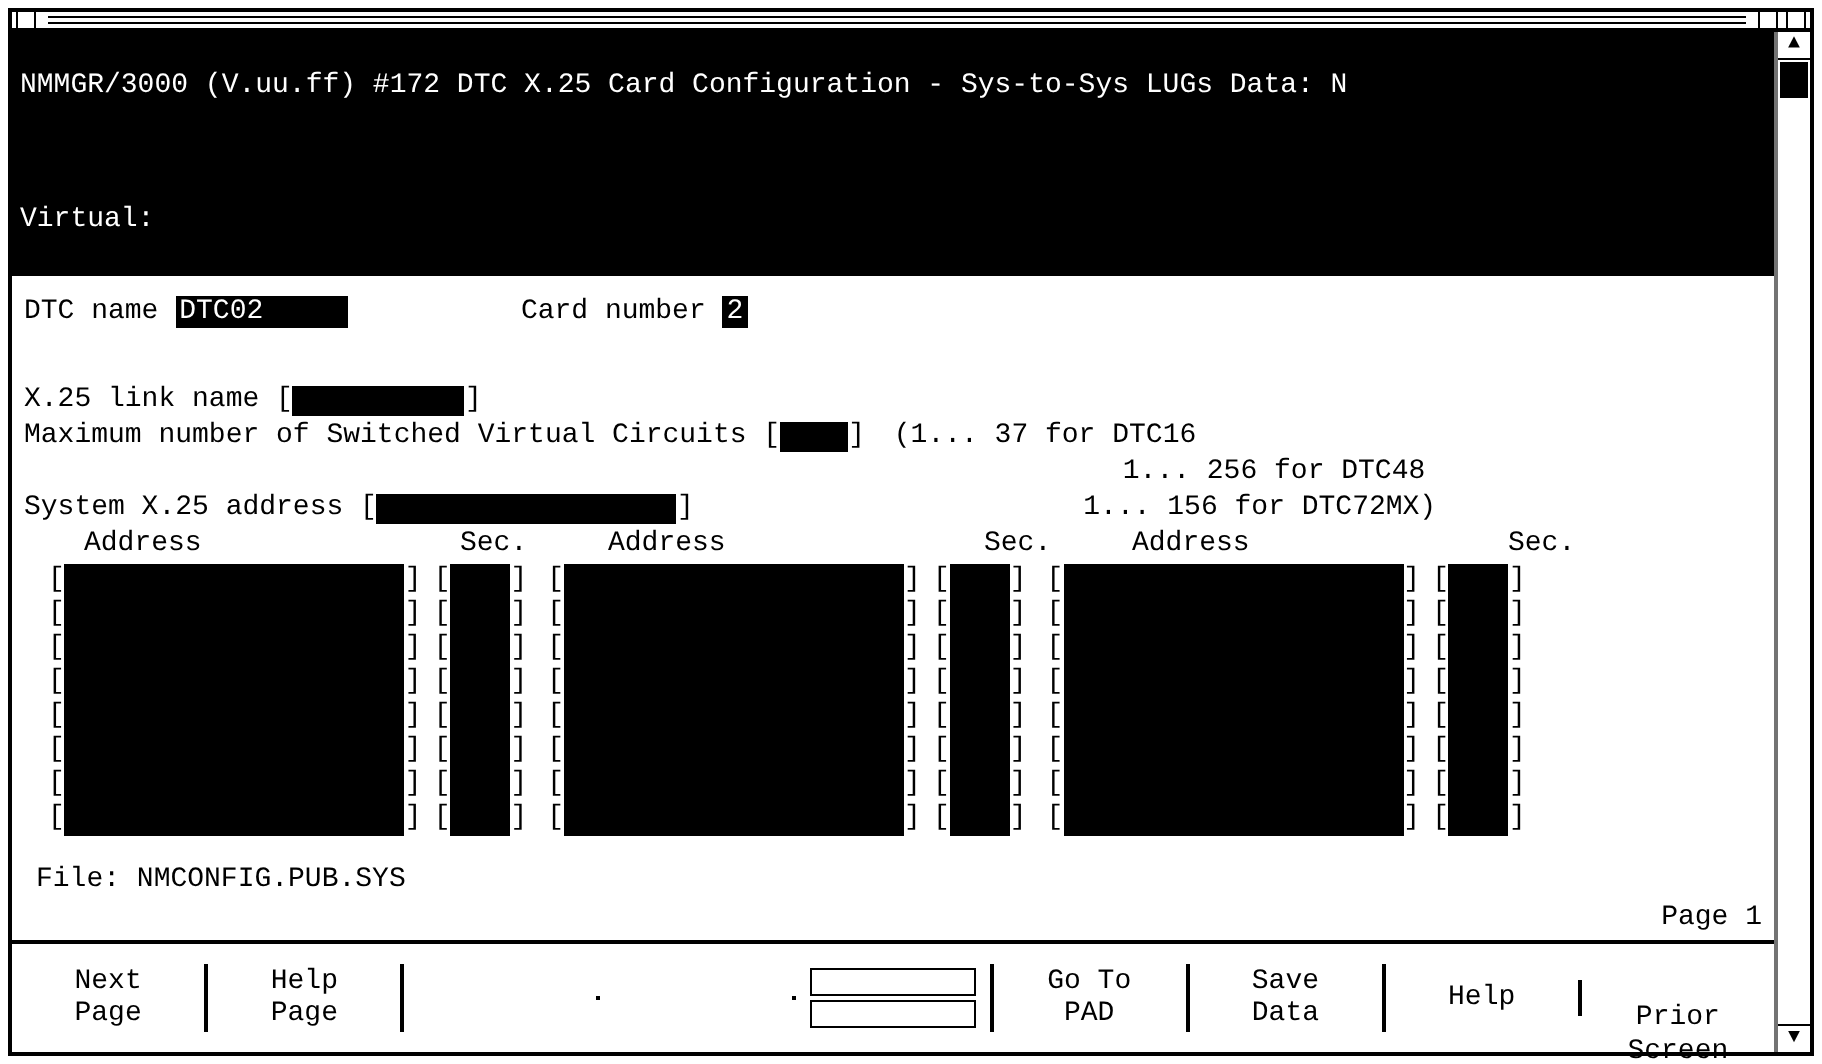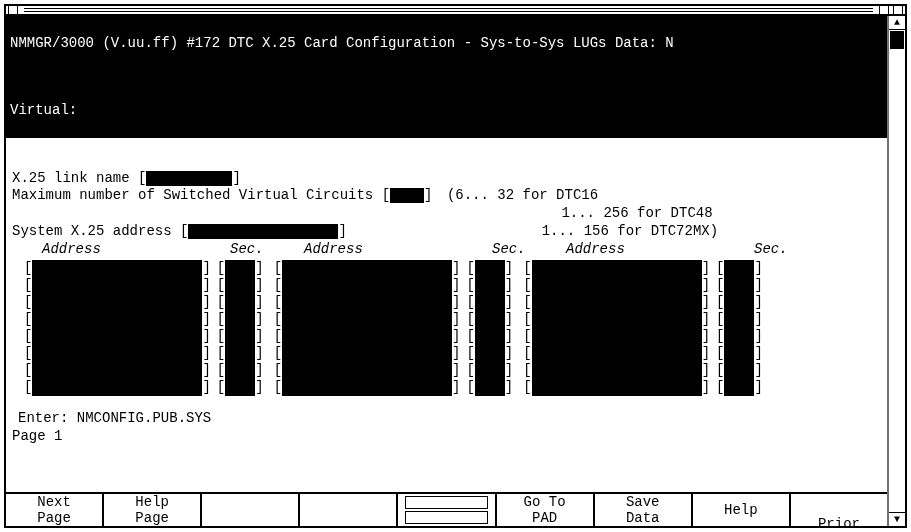--- a/index.html
+++ b/index.html
@@ -127,28 +127,29 @@
   .cell .cb { color:#000; background:#fff; padding:0 0px;}
   .cell-inner {
     display:inline-block;
     background:#000;
     height:17px;
     vertical-align:top;
   }
   .addr-col .cell-inner { width: 170px; }
   .sec-col  .cell-inner { width: 30px; }
   .footer-line {
-    text-align: left;
+    text-align: right;
     padding: 2px 0 0 0;
   }
   .file-line { padding-left:6px; margin-top:6px;}
   .fkeys {
     display: flex;
     border-top: 2px solid #000;
-    height: 34px;
+    height: 56px;
+    align-items: center;
   }
   .fkey {
     flex: 1;
     border-right: 2px solid #000;
     display: flex;
     flex-direction: column;
     align-items: center;
     justify-content: center;
     font-size: 14px;
     line-height: 1.15;
@@ -159,21 +160,20 @@
   .fkey.split-empty > div {
     height: 14px;
     border: 1px solid #000;
     width: 90%;
     margin: 1px 0;
   }
   .hdr-grid {
     display:flex;
     padding-left: 30px;
     gap: 0;
-    font-style: italic;
   }
   .hdr-grid > div:nth-child(odd){ width:188px;}
   .hdr-grid > div:nth-child(even){ width:74px;}
 </style>
 </head>
 <body>
 
 <div class="outer-window">
   <div class="titlebar">
     <div class="titlebar-box"></div>
@@ -185,28 +185,33 @@
     <div class="main">
 
       <div class="header-inv">
 <span>NMMGR/3000 (V.uu.ff) #172 DTC X.25 Card Configuration - Sys-to-Sys LUGs Data: N</span>
 <br>
 <br><span>Virtual:</span><span style="display:inline-block;width:760px;"> </span>
       </div>
 
       <div class="body-area">
 
+        <div class="row" style="margin-top:6px">
+          <span class="lbl">DTC name </span><span class="inv" style="min-width:86px">DTC02   </span>
+          <span style="display:inline-block;width:70px"></span>
+          <span class="lbl">Card number </span><span class="inv">2</span>
+        </div>
 
         <div class="row" style="margin-top:28px">
           <span class="lbl">X.25 link name </span><span class="bracket-field"><span class="bf-inner" style="width:86px"></span></span>
         </div>
 
         <div class="row">
           <span class="lbl">Maximum number of Switched Virtual Circuits </span><span class="bracket-field"><span class="bf-inner" style="width:34px"></span></span>
-          <span style="margin-left:6px">(6... 32  for DTC16</span>
+          <span style="margin-left:6px">(1... 37  for DTC16</span>
         </div>
         <div class="row">
           <span style="display:inline-block;width:541px"></span><span> 1... 256 for DTC48</span>
         </div>
         <div class="row">
           <span class="lbl">System X.25 address </span><span class="bracket-field"><span class="bf-inner" style="width:150px"></span></span>
           <span style="display:inline-block;width:178px"></span><span> 1... 156 for DTC72MX)</span>
         </div>
 
 
@@ -282,21 +287,21 @@
                 <div class="cell"><span class="cb">[</span><span class="cell-inner"></span><span class="cb">]</span></div>
                 <div class="cell"><span class="cb">[</span><span class="cell-inner"></span><span class="cb">]</span></div>
                 <div class="cell"><span class="cb">[</span><span class="cell-inner"></span><span class="cb">]</span></div>
                 <div class="cell"><span class="cb">[</span><span class="cell-inner"></span><span class="cb">]</span></div>
                 <div class="cell"><span class="cb">[</span><span class="cell-inner"></span><span class="cb">]</span></div>
               </div>
             </div>
           </div>
 
         <div class="file-line" style="margin-top:14px">
-          <span>Enter:  </span><span>NMCONFIG.PUB.SYS</span>
+          <span>File:  </span><span>NMCONFIG.PUB.SYS</span>
         </div>
         <div class="footer-line">
           <span>Page 1</span>
         </div>
       </div>
 
       <div class="fkeys" id="fkeys">
           <div class="fkey">
             <span>Next</span>
             <span>Page</span>

